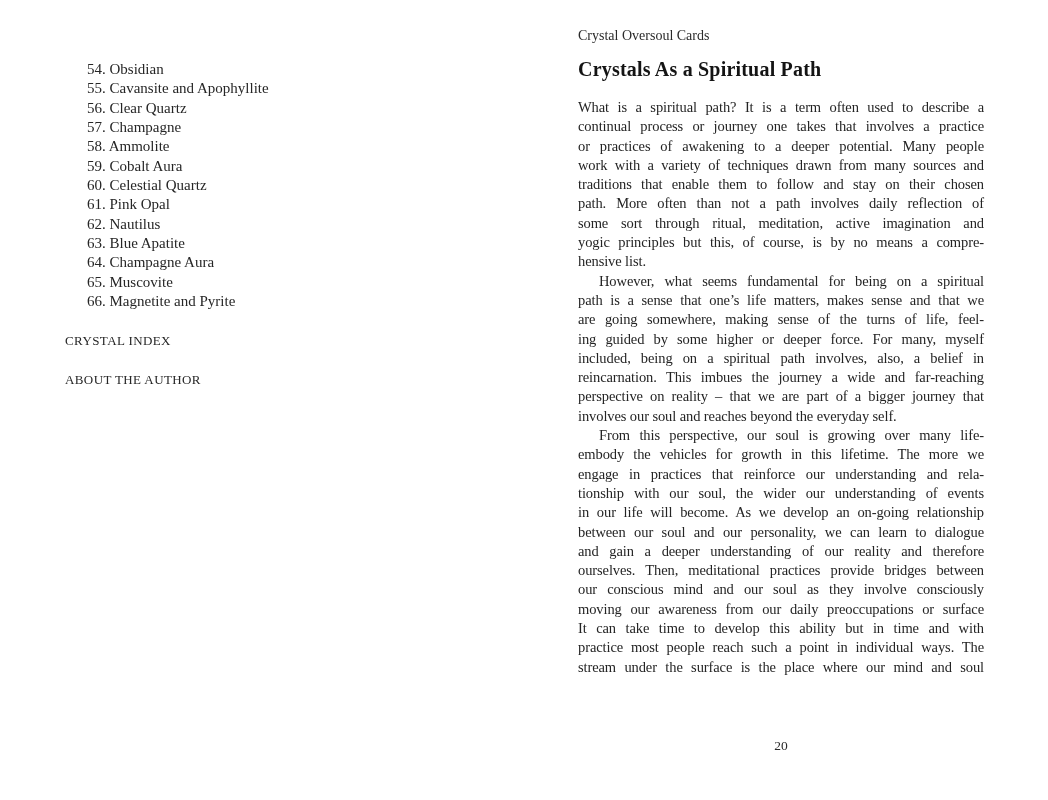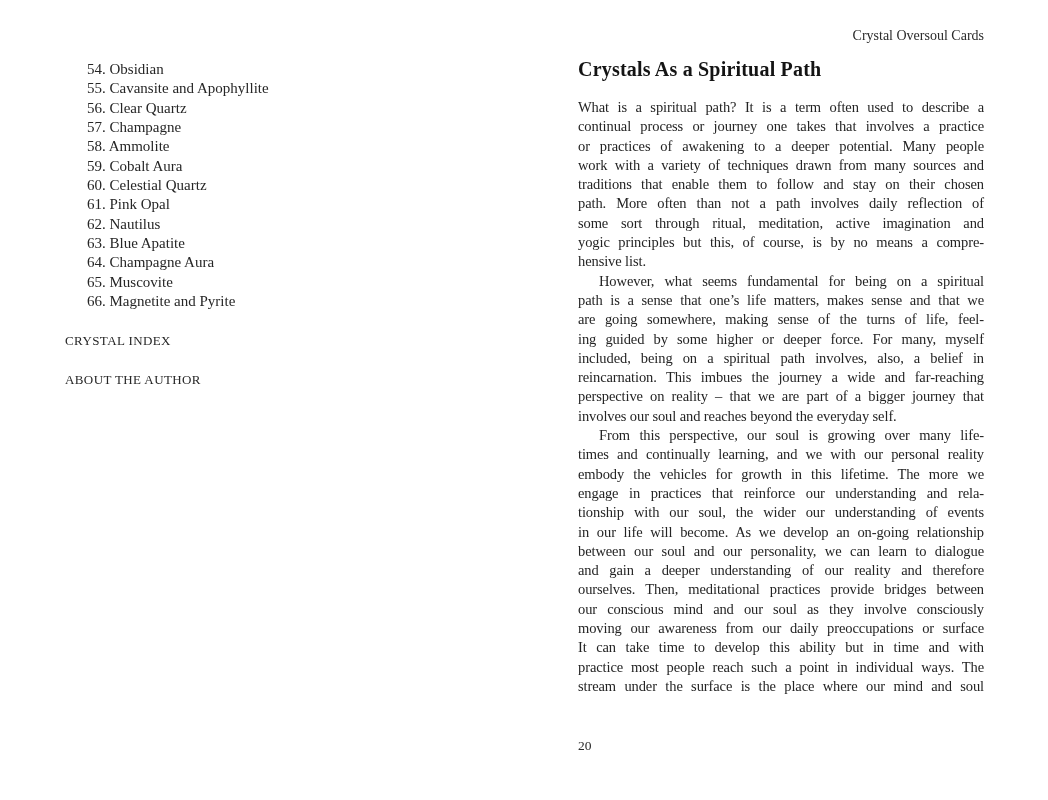--- a/index.html
+++ b/index.html
@@ -27,21 +27,21 @@
     letter-spacing: 0.4px;
     color: #262626;
   }
   .sec-heading.crystal-index { top: 333px; }
   .sec-heading.about-author { top: 372px; }
   .running-header {
     position: absolute;
     left: 578px;
     width: 406px;
     top: 28px;
-    text-align: right;
+    text-align: left;
     font-size: 14px;
     color: #2a2a2a;
   }
   .chapter-title {
     position: absolute;
     left: 578px;
     width: 406px;
     top: 58px;
     text-align: left;
     font-size: 20px;
@@ -66,20 +66,21 @@
     overflow: visible;
     color: #242424;
   }
   .line.lastline { text-align-last: left; }
   .line.indent { text-indent: 21px; }
   .page-number {
     position: absolute;
     left: 578px;
     width: 406px;
     top: 738px;
+    text-align: center;
     font-size: 13.5px;
     color: #2a2a2a;
   }
 </style>
 </head>
 <body>
 
 <div class="toc">
   <div class="toc-item"><span>54.</span> <span>Obsidian</span></div>
   <div class="toc-item"><span>55.</span> <span>Cavansite and Apophyllite</span></div>
@@ -119,21 +120,20 @@
     <div class="line">path is a sense that one’s life matters, makes sense and that we</div>
     <div class="line">are going somewhere, making sense of the turns of life, feel-</div>
     <div class="line">ing guided by some higher or deeper force. For many, myself</div>
     <div class="line">included, being on a spiritual path involves, also, a belief in</div>
     <div class="line">reincarnation. This imbues the journey a wide and far-reaching</div>
     <div class="line">perspective on reality – that we are part of a bigger journey that</div>
     <div class="line lastline">involves our soul and reaches beyond the everyday self.</div>
   </div>
   <div>
     <div class="line indent">From this perspective, our soul is growing over many life-</div>
-    <div class="line">times and continually learning, and we with our personal reality</div>
     <div class="line">embody the vehicles for growth in this lifetime. The more we</div>
     <div class="line">engage in practices that reinforce our understanding and rela-</div>
     <div class="line">tionship with our soul, the wider our understanding of events</div>
     <div class="line">in our life will become. As we develop an on-going relationship</div>
     <div class="line">between our soul and our personality, we can learn to dialogue</div>
     <div class="line">and gain a deeper understanding of our reality and therefore</div>
     <div class="line">ourselves. Then, meditational practices provide bridges between</div>
     <div class="line">our conscious mind and our soul as they involve consciously</div>
     <div class="line">moving our awareness from our daily preoccupations or surface</div>
     <div class="line">It can take time to develop this ability but in time and with</div>

